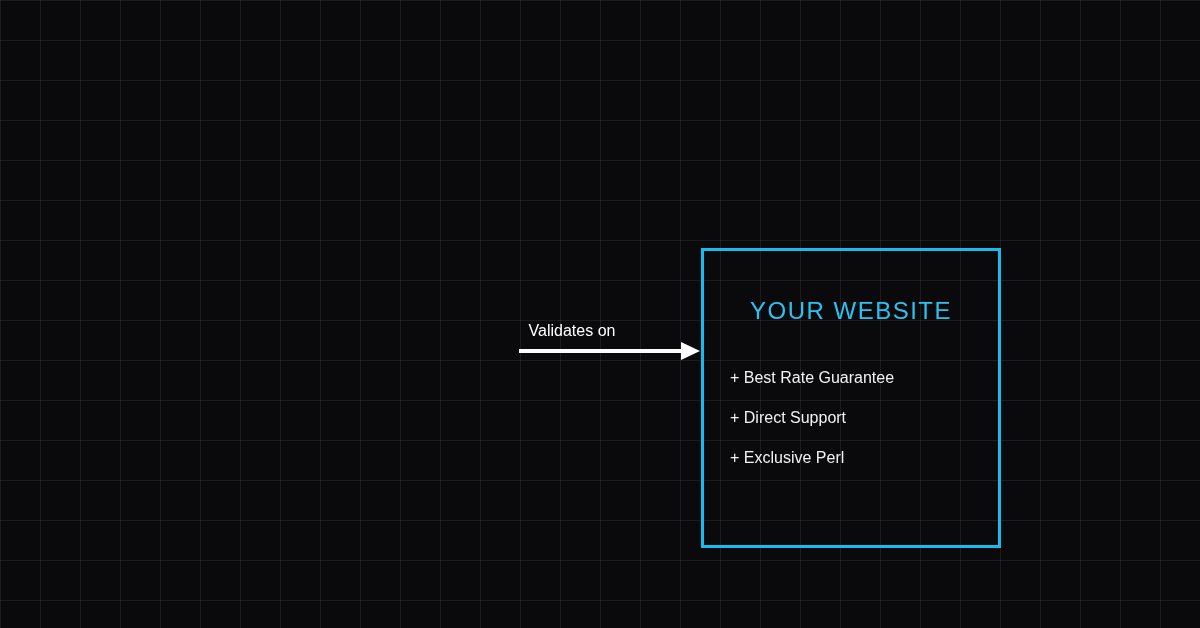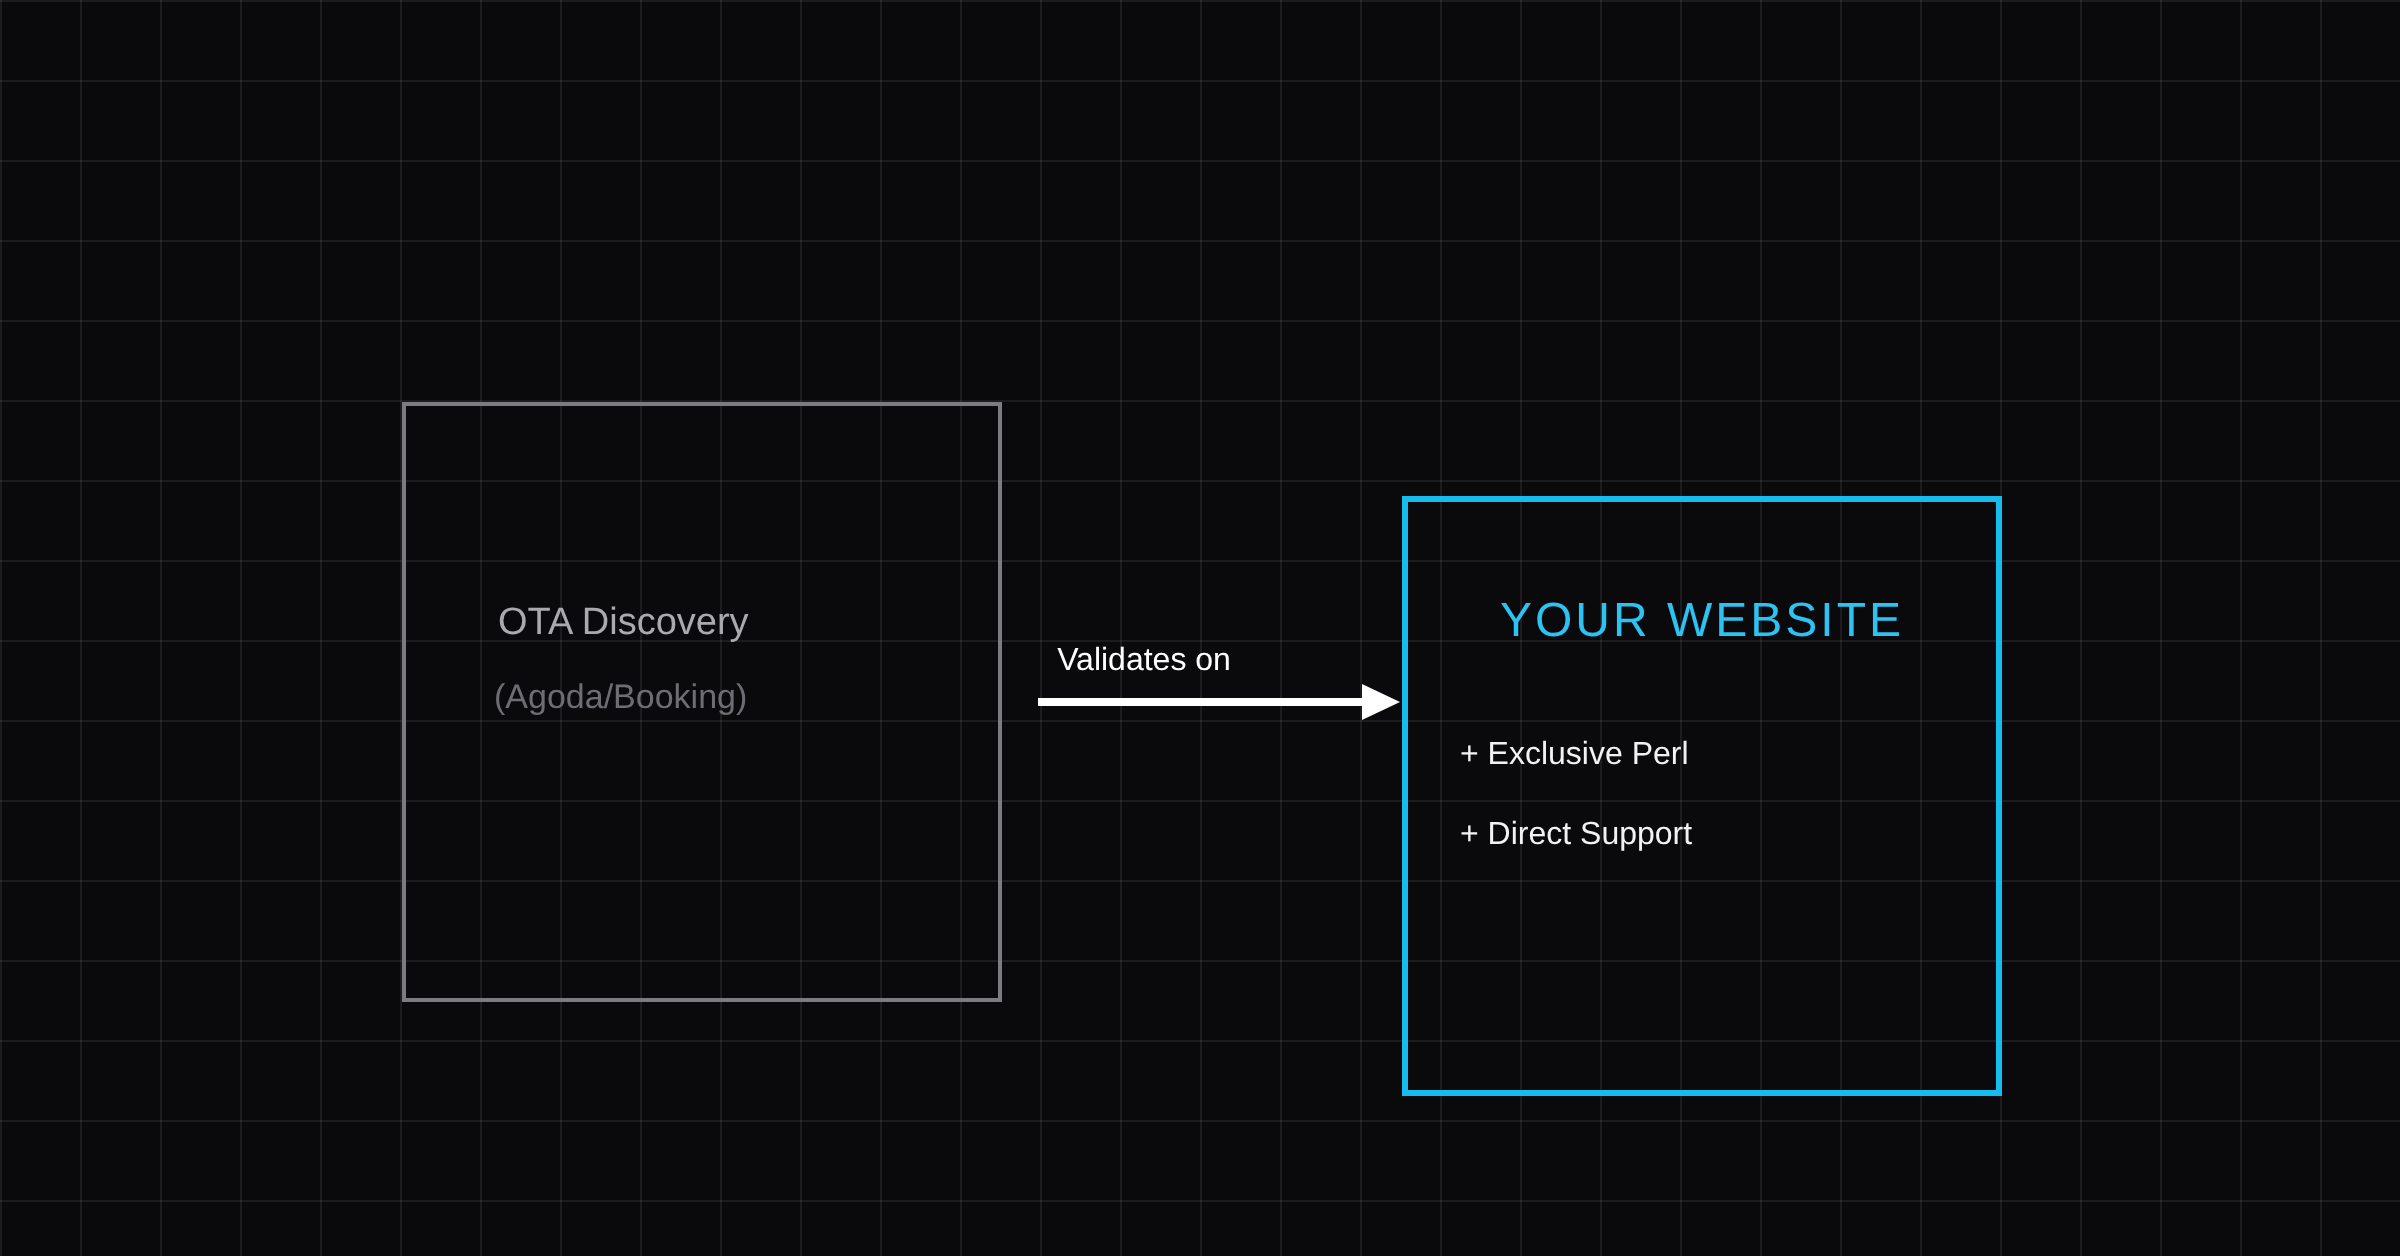--- a/index.html
+++ b/index.html
@@ -117,30 +117,27 @@
     line-height: 1.15;
     color: #f2f2f2;
   }
 </style>
 </head>
 <body>
 
 <div class="canvas">
 
 
-  <div class="box box-ota">
-    <div class="ota-title">OTA Discovery</div>
-    <div class="ota-subtitle">(Agoda/Booking)</div>
-  </div>
 
   <div class="arrow-label">Validates on</div>
   <div class="arrow-line"></div>
   <div class="arrow-head"></div>
 
   <div class="box box-website">
     <h2 class="website-title">YOUR WEBSITE</h2>
     <ul class="website-list">
+      <li>+ Best Rate Guarantee</li>
+      <li>+ Direct Support</li>
       <li>+ Exclusive Perl</li>
-      <li>+ Direct Support</li>
     </ul>
   </div>
 
 </div>
 
 </body></html>

